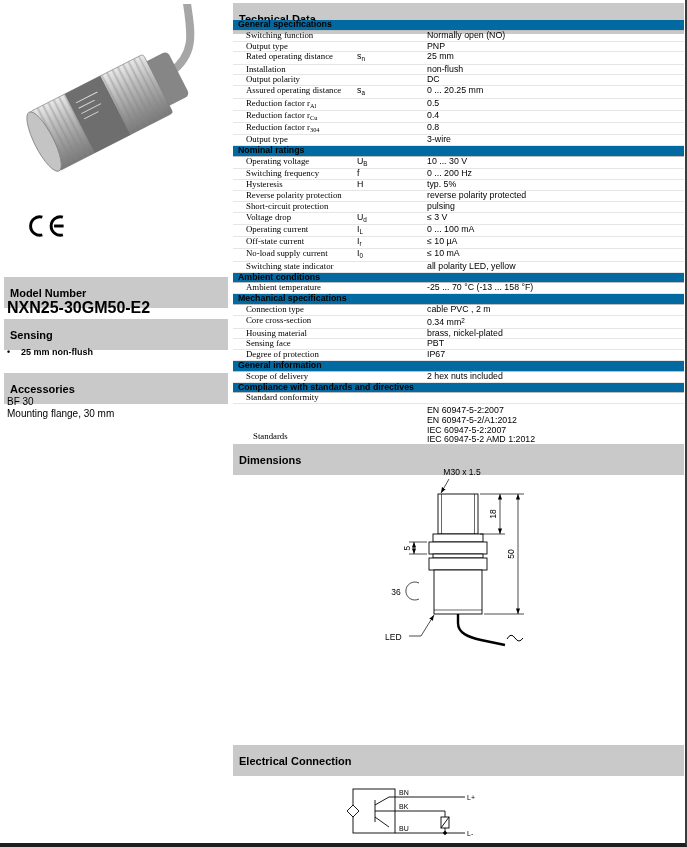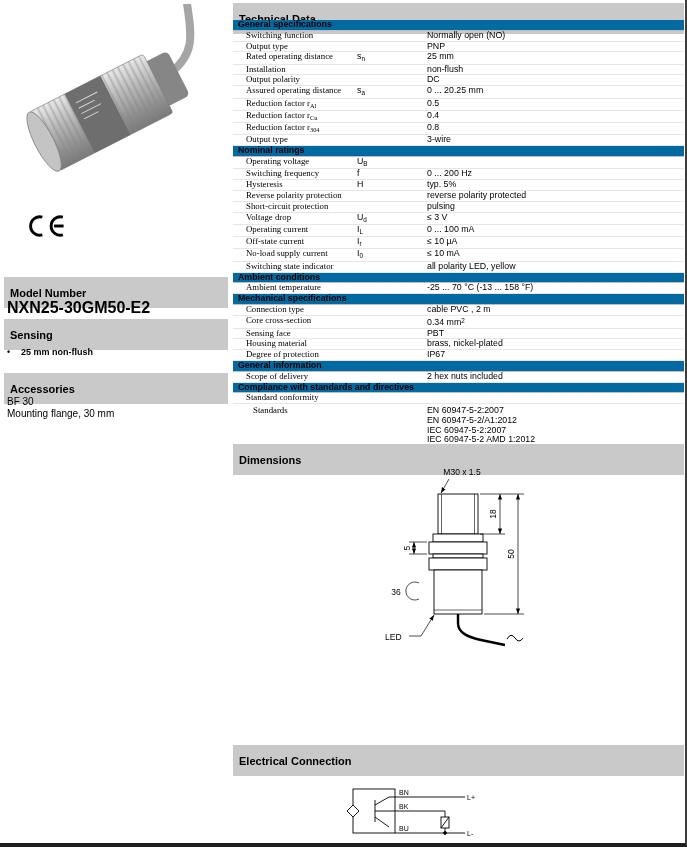--- a/index.html
+++ b/index.html
@@ -34,21 +34,21 @@
   .sec-header{
     background:#0369a1;font-weight:bold;line-height:9.8px;
     padding:0 0 0 5px;border-bottom:1px solid #bdbdbd;
   }
   .spec-row{
     display:grid;grid-template-columns:124px 70px 1fr;
     line-height:9.8px;border-bottom:1px solid #e6e6e6;
   }
   .spec-row.gap-top{margin-top:2px;}
   .spec-row .label{padding-left:13px;font-family:Liberation Serif, serif;}
-  .spec-row .label.indent2{padding-left:20px;}
+  .spec-row .label.indent2{padding-left:20px;margin-top:26px;}
   .spec-row sub{font-size:6.3px;vertical-align:-1.5px;}
   .spec-row sup{font-size:6.3px;vertical-align:2px;}
   .dims-figure{position:absolute;left:150px;top:462px;}
   .elec-figure{position:absolute;left:112px;top:783px;}
   svg text{font-family:"Liberation Sans",sans-serif;}
 </style>
 </head>
 <body>
 
 <div class="page">
@@ -154,20 +154,21 @@
         </div>
         <div class="spec-row">
           <div class="cell label">Output type</div>
           <div class="cell sym"></div>
           <div class="cell value">3-wire</div>
         </div>
         <div class="sec-header">Nominal ratings</div>
         <div class="spec-row">
           <div class="cell label">Operating voltage</div>
           <div class="cell sym">U<sub>B</sub></div>
+          <div class="cell value">10 ... 30 V</div>
         </div>
         <div class="spec-row">
           <div class="cell label">Switching frequency</div>
           <div class="cell sym">f</div>
           <div class="cell value">0 ... 200 Hz</div>
         </div>
         <div class="spec-row">
           <div class="cell label">Hysteresis</div>
           <div class="cell sym">H</div>
           <div class="cell value">typ. 5%</div>
@@ -218,28 +219,28 @@
           <div class="cell label">Connection type</div>
           <div class="cell sym"></div>
           <div class="cell value">cable PVC , 2 m</div>
         </div>
         <div class="spec-row">
           <div class="cell label">Core cross-section</div>
           <div class="cell sym"></div>
           <div class="cell value">0.34 mm<sup>2</sup></div>
         </div>
         <div class="spec-row">
+          <div class="cell label">Housing material</div>
+          <div class="cell sym"></div>
+          <div class="cell value">brass, nickel-plated</div>
+        </div>
+        <div class="spec-row">
           <div class="cell label">Sensing face</div>
           <div class="cell sym"></div>
           <div class="cell value">PBT</div>
-        </div>
-        <div class="spec-row">
-          <div class="cell label">Housing material</div>
-          <div class="cell sym"></div>
-          <div class="cell value">brass, nickel-plated</div>
         </div>
         <div class="spec-row">
           <div class="cell label">Degree of protection</div>
           <div class="cell sym"></div>
           <div class="cell value">IP67</div>
         </div>
         <div class="sec-header">General information</div>
         <div class="spec-row">
           <div class="cell label">Scope of delivery</div>
           <div class="cell sym"></div>

